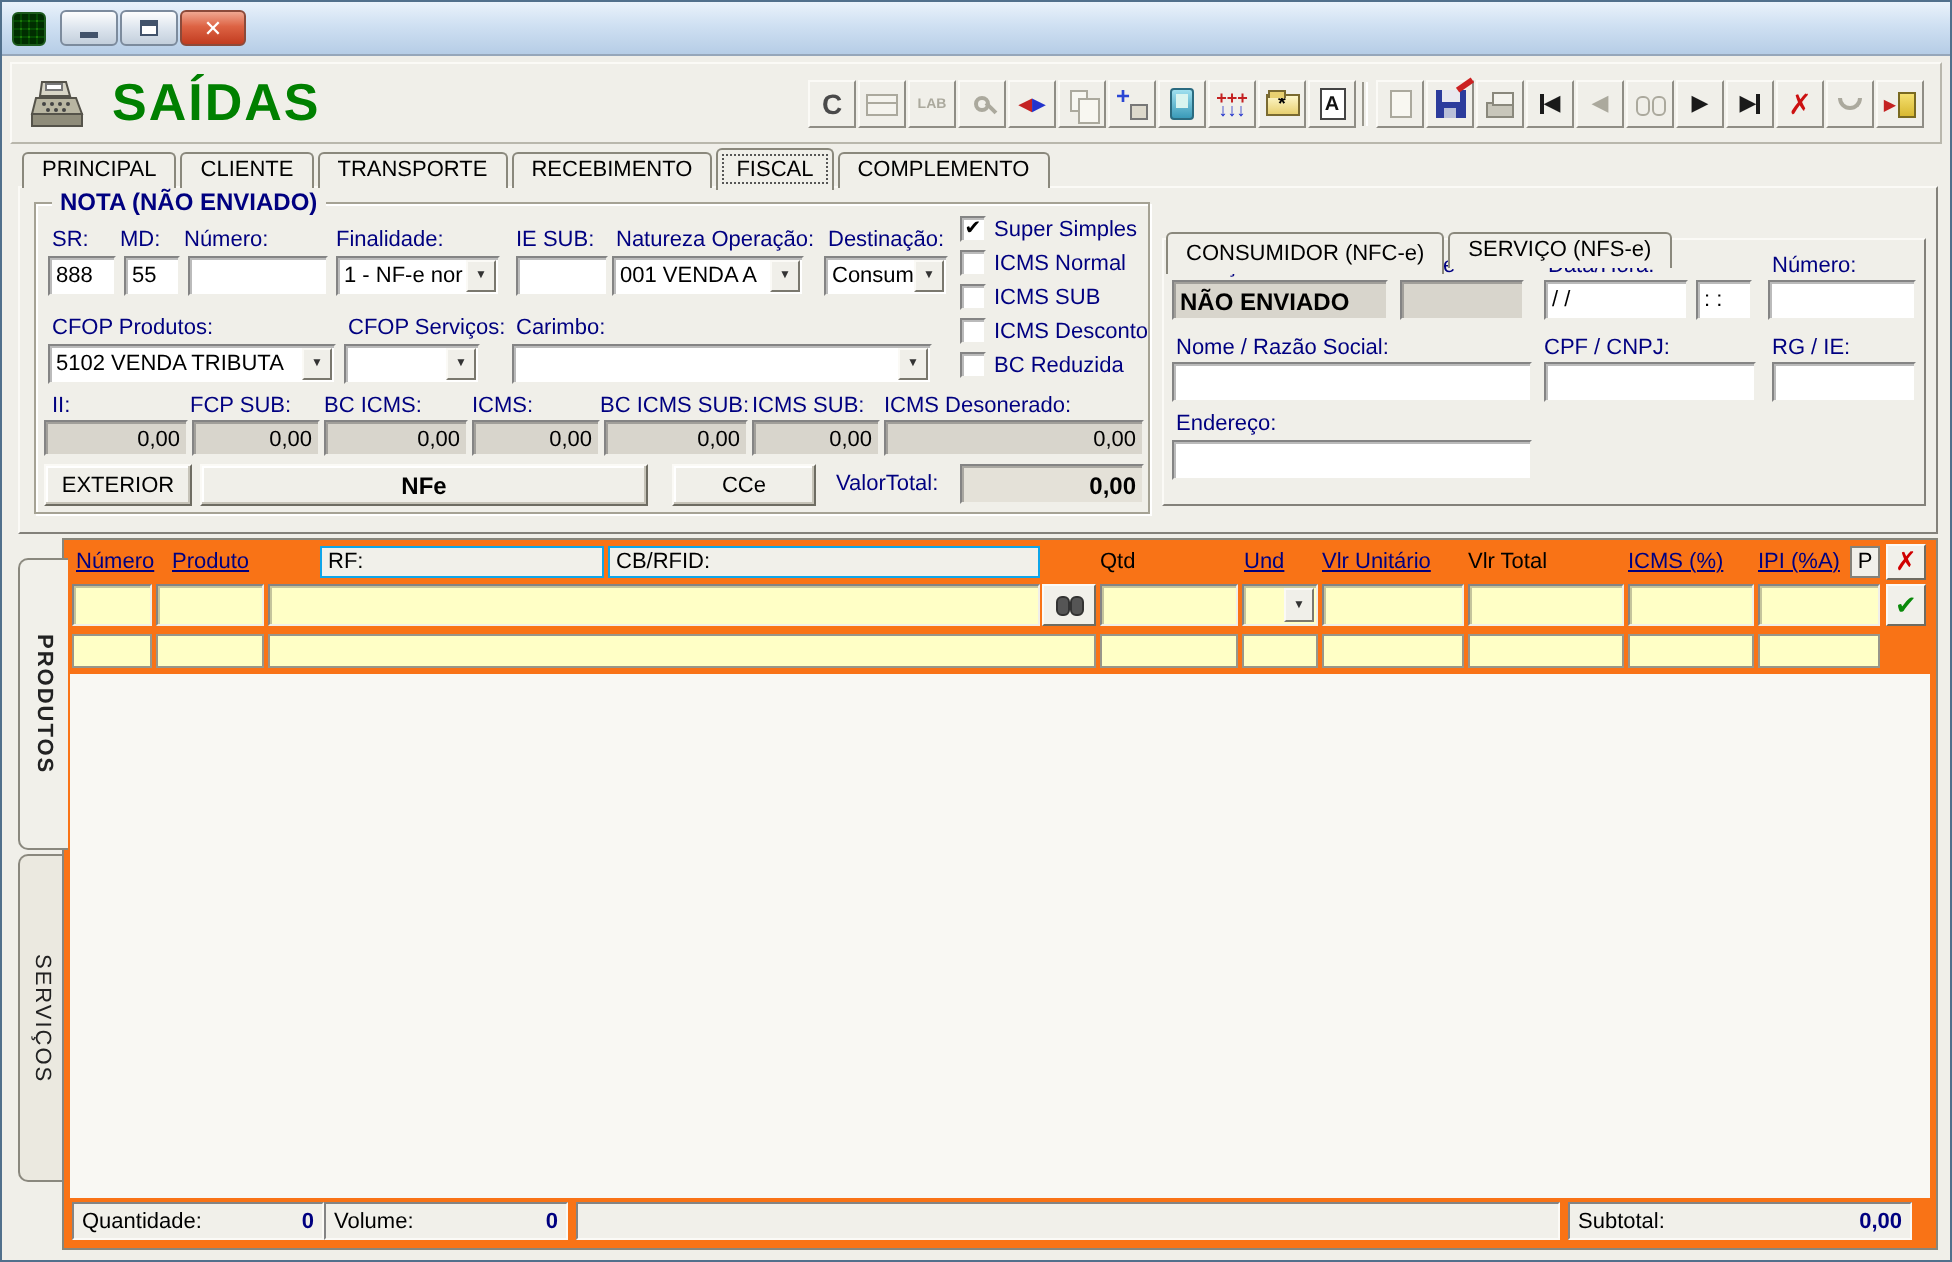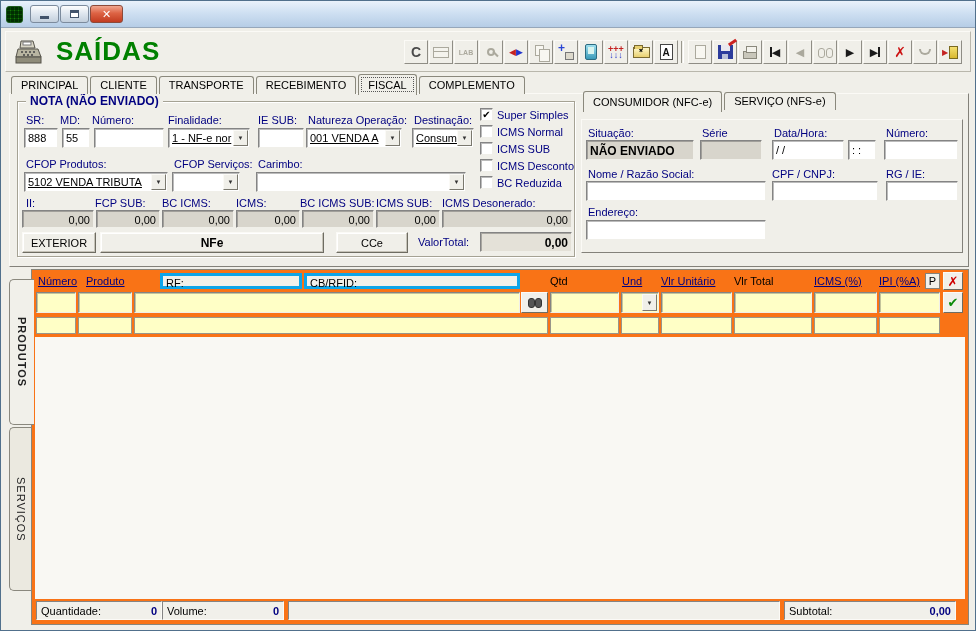--- a/index.html
+++ b/index.html
@@ -73,41 +73,41 @@
   .tab{height:18px;line-height:17px;padding:0 9px;border:1px solid #8a887c;border-bottom:none;border-radius:3px 3px 0 0;
     background:#f0efe9;margin-right:2px;white-space:nowrap;}
   .tab.active{height:21px;line-height:20px;outline:1px dotted #555;outline-offset:-4px;position:relative;z-index:4;margin-bottom:-1px;}
   .tabpage{position:absolute;left:8px;top:92px;width:960px;height:174px;background:#f0efe9;
     border:1px solid;border-color:#fbfaf6 #83817a #83817a #fbfaf6;}
   
   .lbl{position:absolute;color:#000080;white-space:nowrap;}
   .field{position:absolute;background:#fff;border:1px solid;border-color:#848484 #f0efe9 #f0efe9 #848484;
     box-shadow:inset 1px 1px 0 rgba(60,60,60,.35);padding:3px 3px 0 3px;overflow:hidden;white-space:nowrap;}
   .ro{background:#d8d5cc;}
-  .combo .cval{position:absolute;left:3px;top:3px;right:16px;overflow:hidden;white-space:nowrap;text-decoration:underline;}
+  .combo .cval{position:absolute;left:3px;top:3px;right:16px;overflow:hidden;white-space:nowrap;}
   .arrowbtn{position:absolute;right:1px;top:1px;bottom:1px;width:15px;background:#f0efe9;
     border:1px solid;border-color:#fbfaf6 #7a786e #7a786e #fbfaf6;display:flex;align-items:center;justify-content:center;
     font-size:6px;color:#333;}
   .btn3d{position:absolute;background:#f0efe9;border:1px solid;border-color:#fbfaf6 #6e6c62 #6e6c62 #fbfaf6;
     box-shadow:inset -1px -1px 0 #c6c3b8,inset 1px 1px 0 #fff;display:flex;align-items:center;justify-content:center;white-space:nowrap;}
   .cbrow{position:absolute;display:flex;align-items:center;}
   .cbx{width:13px;height:13px;background:#fff;border:1px solid;border-color:#848484 #f0efe9 #f0efe9 #848484;
     box-shadow:inset 1px 1px 0 rgba(60,60,60,.35);font-size:10px;line-height:11px;text-align:center;font-weight:bold;margin-right:4px;}
   .groupbox{position:absolute;left:16px;top:100px;width:558px;height:156px;border:1px solid #a5a294;box-shadow:1px 1px 0 #fff,inset 1px 1px 0 #fff;}
   .gtitle{position:absolute;left:8px;top:-8px;background:#f0efe9;padding:0 4px;font-weight:bold;color:#000080;font-size:12px;}
   
-  .ctabstrip{position:absolute;left:582px;top:90px;height:20px;display:flex;align-items:center;z-index:3;}
+  .ctabstrip{position:absolute;left:582px;top:115px;height:20px;display:flex;align-items:flex-start;z-index:3;}
   .cpanel{position:absolute;left:580px;top:118px;width:382px;height:134px;background:#f0efe9;
     border:1px solid;border-color:#fbfaf6 #83817a #83817a #fbfaf6;}
   
   .gpanel{position:absolute;left:30px;top:268px;width:938px;height:356px;background:#f97316;border:1px solid #88867c;}
   .gbody{position:absolute;left:3px;right:3px;top:67px;bottom:25px;background:#f9f8f3;}
   .glink{position:absolute;color:#000080;text-decoration:underline;}
   .ghead{position:absolute;color:#000;}
-  .hbox{position:absolute;top:3px;height:16px;border:3px solid #0ea5e9;padding:1px 0 0 3px;background:#f1f0ea;}
+  .hbox{position:absolute;top:3px;height:16px;border:1px solid #0ea5e9;padding:1px 0 0 3px;background:#f1f0ea;}
   .ycell{position:absolute;top:22px;height:21px;background:#ffffc6;border:1px solid;
     border-color:#848484 #f0efe9 #f0efe9 #848484;box-shadow:inset 1px 1px 0 rgba(60,60,60,.3);}
   .gcell{position:absolute;top:47px;height:17px;background:#ffffc6;border:1px solid #98968a;}
   .gbtn{position:absolute;background:#f1f0ea;border:1px solid;border-color:#fbfaf6 #6e6c62 #6e6c62 #fbfaf6;
     display:flex;align-items:center;justify-content:center;}
   .binoc2{position:relative;width:14px;height:9px;}
   .binoc2:before,.binoc2:after{content:"";position:absolute;top:0;width:5px;height:8px;border:1px solid #333;border-radius:3px;background:#555;}
   .binoc2:before{left:0;} .binoc2:after{right:0;}
   .pbox{position:absolute;border:1px solid #84827a;background:#f1f0ea;text-align:center;padding-top:1px;}
   .xglyph{color:#d00000;font-weight:bold;font-size:13px;}

